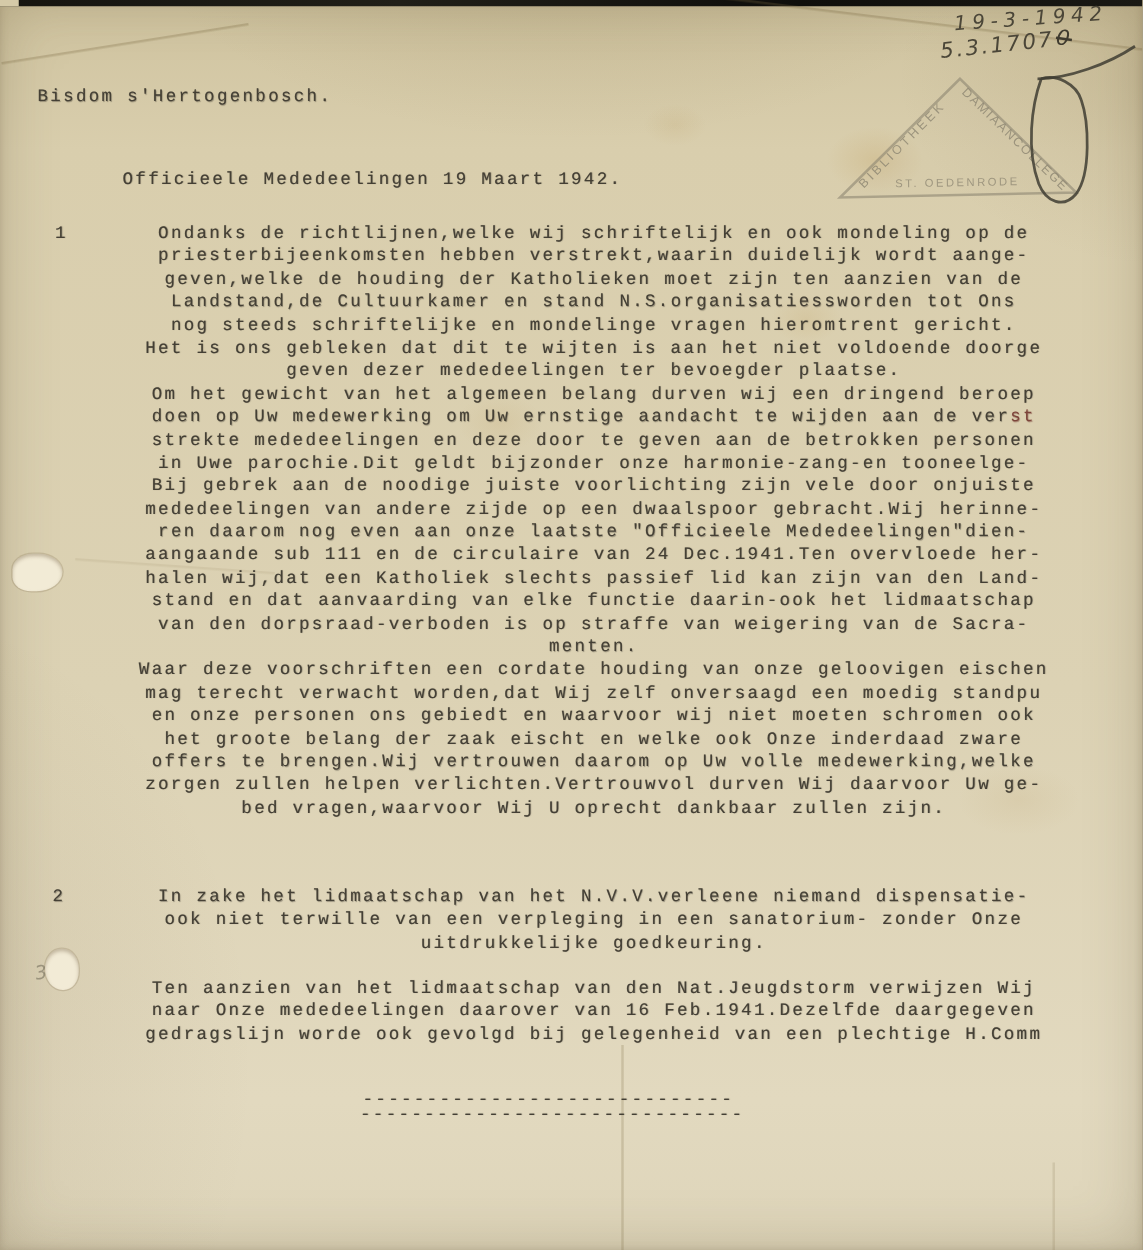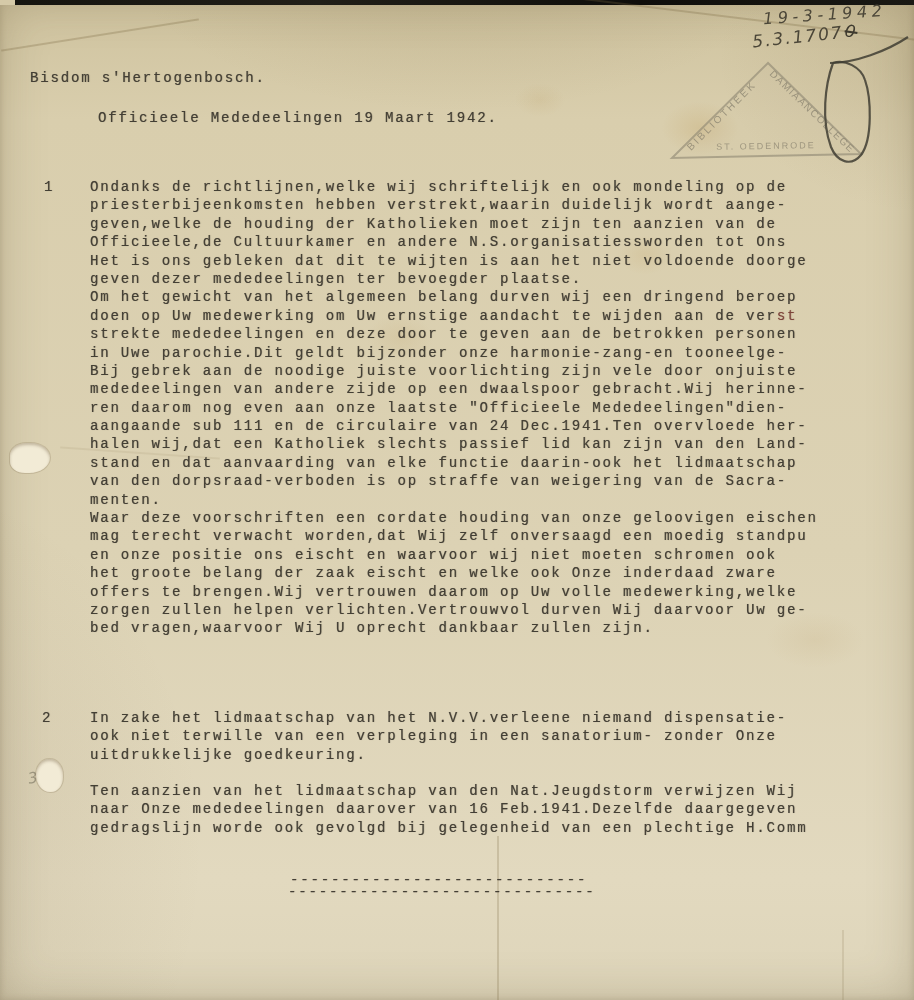--- a/index.html
+++ b/index.html
@@ -33,22 +33,22 @@
   .hole.h1{left:10px;top:443px;width:40px;height:30px;border-radius:46% 54% 58% 42%;}
   .hole.h2{left:36px;top:759px;width:27px;height:33px;border-radius:50% 50% 46% 54%;}
 
   .typed{font-family:"Liberation Mono",monospace;font-size:14px;letter-spacing:1.85px;
     color:rgba(62,58,48,.93);
     text-shadow:0.5px 0.3px 0.7px rgba(62,58,48,.42), -0.2px 0 0.4px rgba(62,58,48,.28);}
   .tline{height:18.4px;white-space:pre;}
   .u{text-decoration-thickness:1.5px;text-underline-offset:3px;}
   .r{color:#7c443a;text-shadow:0.5px 0.3px 0.8px rgba(124,68,58,.6);margin-top:29px;}
   .sender{position:absolute;left:30px;top:70px;}
-  .title{position:absolute;left:98px;top:110px;font-family:Liberation Mono, monospace;}
-  .para{position:absolute;left:90px;width:810px;}
+  .title{position:absolute;left:98px;top:136px;font-family:Liberation Mono, monospace;}
+  .para{position:absolute;left:70px;width:810px;text-align:center;}
   .p1{top:179px;}.p2{top:710px;}.p3{top:783px;}
   .marker{position:absolute;width:20px;}
   .m1{left:44px;top:179px;}.m2{left:42px;top:710px;}
   .dashrow{position:absolute;white-space:pre;}
   .d1{left:290px;top:872px;}
   .d2{left:288px;top:884px;}
 
   .hand{font-family:"DejaVu Sans",sans-serif;font-style:italic;color:#4b4638;position:absolute;}
   .hw-date{left:763px;top:5px;font-size:16px;letter-spacing:4.5px;transform:rotate(-4deg);}
   .hw-num{left:752px;top:26px;font-size:17px;letter-spacing:2px;transform:rotate(-6deg);}
@@ -90,38 +90,39 @@
   </svg>
 
   <div class="typed sender">Bisdom s'Hertogenbosch.</div>
   <div class="typed title">Officieele Mededeelingen 19 Maart 1942.</div>
 
   <div class="typed marker m1">1</div>
   <div class="typed para p1">
       <div class="tline"><span>Ondanks de richtlijnen,welke wij schriftelijk en ook mondeling op de</span></div>
       <div class="tline"><span>priesterbijeenkomsten hebben verstrekt,waarin duidelijk wordt aange-</span></div>
       <div class="tline"><span>geven,welke de houding der Katholieken moet zijn ten aanzien van de</span></div>
-      <div class="tline"><span>Officieele,de Cultuurkamer en andere N.S.organisatiessworden tot Ons</span></div>
+      <div class="tline"><span>Landstand,de Cultuurkamer en stand N.S.organisatiessworden tot Ons</span></div>
+      <div class="tline"><span>nog steeds schriftelijke en mondelinge vragen hieromtrent gericht.</span></div>
       <div class="tline"><span>Het is ons gebleken dat dit te wijten is aan het niet voldoende doorge</span></div>
       <div class="tline"><span>geven dezer mededeelingen ter bevoegder plaatse.</span></div>
       <div class="tline"><span>Om het gewicht van het algemeen belang durven wij een dringend beroep</span></div>
       <div class="tline"><span>doen op Uw medewerking om Uw ernstige aandacht te wijden aan de ver</span><span class="r">st</span></div>
       <div class="tline"><span>strekte mededeelingen en deze door te geven </span><span class="u">aan de betrokken personen</span></div>
       <div class="tline"><span class="u">in Uwe parochie.</span><span>Dit geldt bijzonder onze harmonie-zang-en tooneelge-</span></div>
       <div class="tline"><span>Bij gebrek aan de noodige juiste voorlichting zijn vele door onjuiste</span></div>
       <div class="tline"><span>mededeelingen van andere zijde op een dwaalspoor gebracht.Wij herinne-</span></div>
       <div class="tline"><span>ren daarom nog even aan onze laatste "Officieele Mededeelingen"dien-</span></div>
       <div class="tline"><span>aangaande sub 111 en de circulaire van 24 Dec.1941.Ten overvloede her-</span></div>
       <div class="tline"><span>halen wij,dat een Katholiek slechts passief lid kan zijn van den Land-</span></div>
       <div class="tline"><span>stand en dat aanvaarding van elke functie daarin-ook het lidmaatschap</span></div>
       <div class="tline"><span>van den dorpsraad-verboden is op straffe van weigering van de Sacra-</span></div>
       <div class="tline"><span>menten.</span></div>
       <div class="tline"><span>Waar deze voorschriften een cordate houding van onze geloovigen eischen</span></div>
       <div class="tline"><span>mag terecht verwacht worden,dat Wij zelf onversaagd een moedig standpu</span></div>
-      <div class="tline"><span>en onze positie ons eischt en waarvoor wij niet moeten schromen ook</span></div>
+      <div class="tline"><span>en onze personen ons gebiedt en waarvoor wij niet moeten schromen ook</span></div>
       <div class="tline"><span>het groote belang der zaak eischt en welke ook Onze inderdaad zware</span></div>
       <div class="tline"><span>offers te brengen.Wij vertrouwen daarom op Uw volle medewerking,welke</span></div>
       <div class="tline"><span>zorgen zullen helpen verlichten.Vertrouwvol durven Wij daarvoor Uw ge-</span></div>
       <div class="tline"><span>bed vragen,waarvoor Wij U oprecht dankbaar zullen zijn.</span></div>
     </div>
 
   <div class="typed marker m2">2</div>
   <div class="typed para p2">
       <div class="tline"><span>In zake het </span><span class="u">lidmaatschap van het N.V.V.</span><span>verleene niemand dispensatie-</span></div>
       <div class="tline"><span>ook niet terwille van een verpleging in een sanatorium- zonder Onze</span></div>

